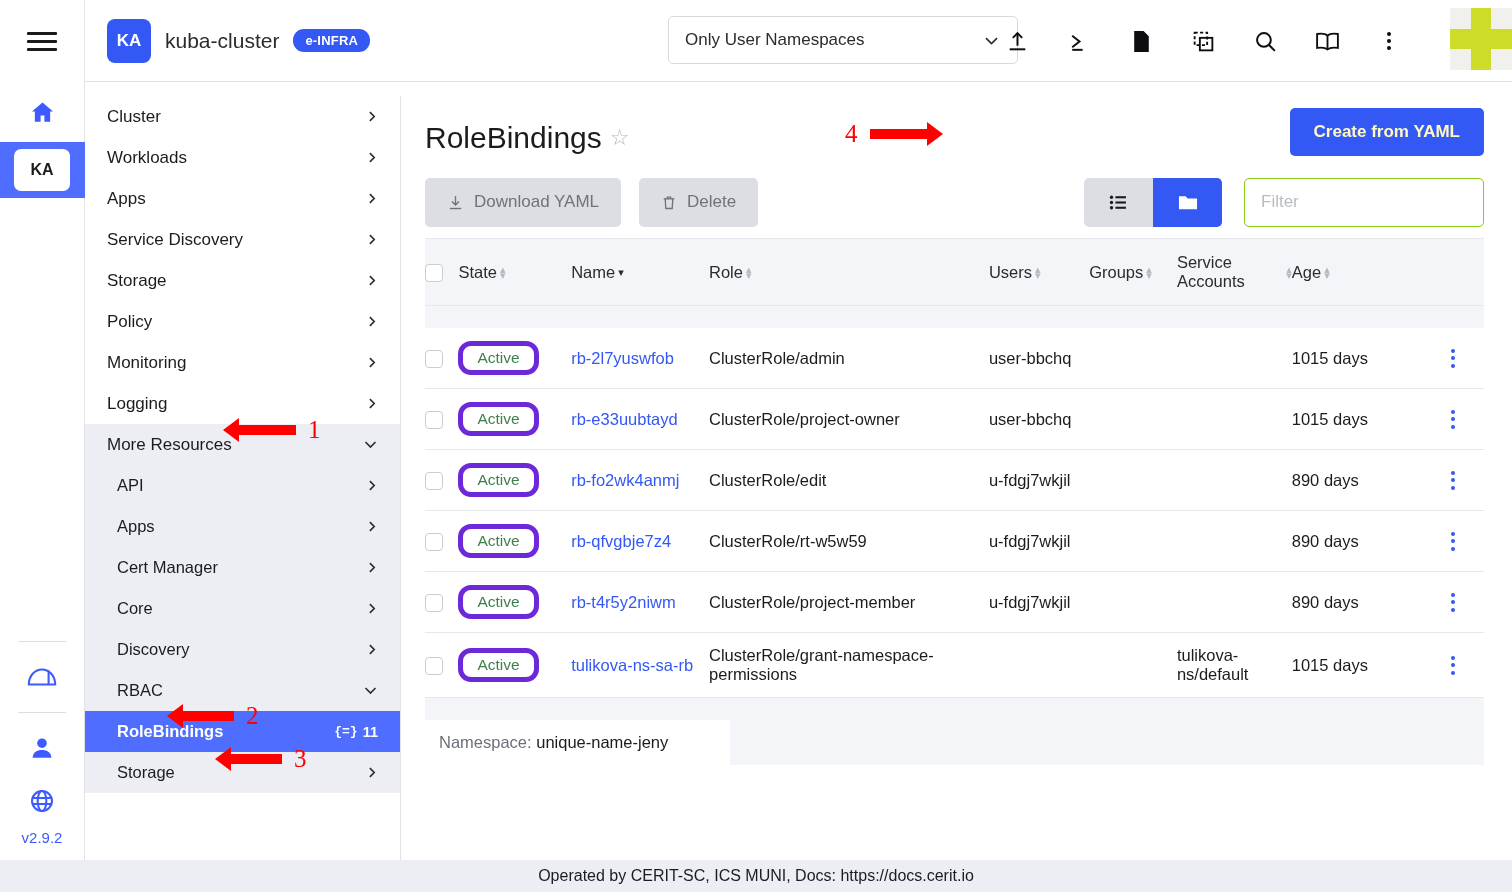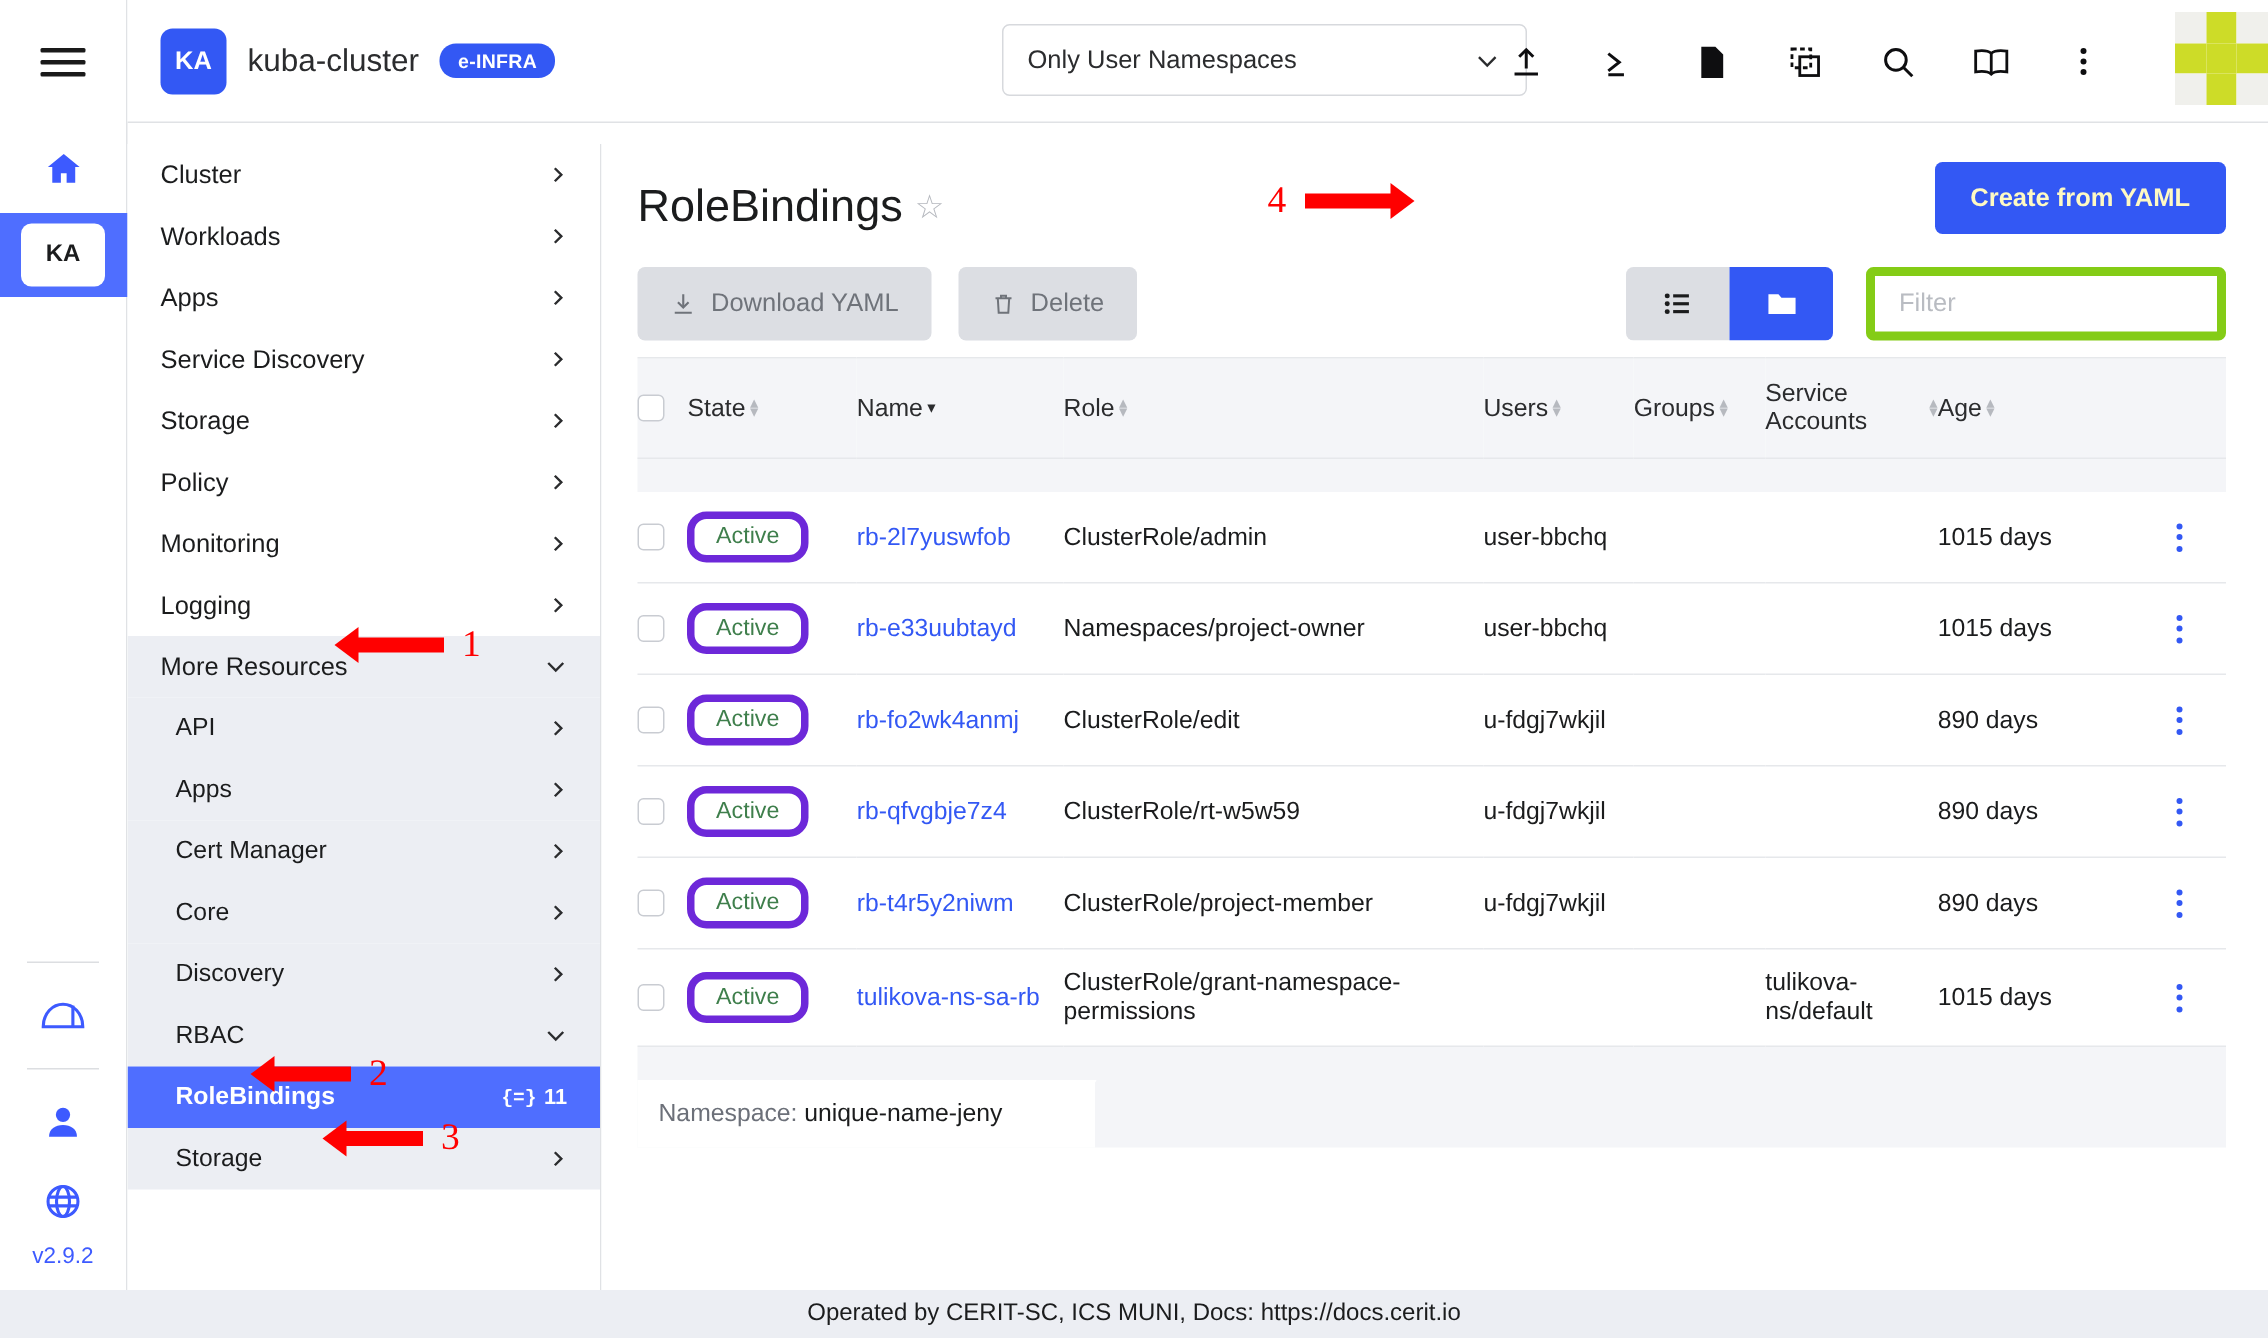--- a/index.html
+++ b/index.html
@@ -122,21 +122,21 @@
     font-family:"Liberation Sans", sans-serif;
   }
   .toolbar-right { position:absolute; right:28px; display:flex; align-items:center; gap:22px; }
   .toggle-grp { display:flex; height:49px; border-radius:5px; overflow:hidden; }
   .tg {
     width:69px; display:flex; align-items:center; justify-content:center; cursor:pointer;
   }
   .tg-off { background:#dcdee3; color:#1b1c1d; }
   .tg-on { background:#3358f4; color:#fff; }
   .filter-box {
-    width:240px; height:49px; border:6px solid #84cc16; border-radius:5px;
+    width:240px; height:49px; border:1px solid #84cc16; border-radius:5px;
     padding: 0 16px; font-size:17px; color:#8b5cf6; outline:none;
     font-family:"Liberation Sans", sans-serif; background:#fff;
   }
   .filter-box::placeholder { color:#b9bcc2; }
 
   
   .table-wrap { padding: 0 28px 0 24px; }
   table { width:100%; border-collapse:collapse; table-layout:fixed; }
   thead th {
     background:#f4f5f8; font-size:16.5px; font-weight:400; color:#2b2c2e;
@@ -569,21 +569,21 @@
                   <i></i>
                   <i></i>
                   <i></i>
                 </div>
               </td>
             </tr>
             <tr>
               <td><span class="cb"></span></td>
               <td><span class="badge-active">Active</span></td>
               <td><a class="rb-link">rb-e33uubtayd</a></td>
-              <td>Namespaces/project-owner</td>
+              <td>ClusterRole/project-owner</td>
               <td>user-bbchq</td>
               <td></td>
               <td></td>
               <td>1015 days</td>
               <td>
                 <div class="kebab-v">
                   <i></i>
                   <i></i>
                   <i></i>
                 </div>

